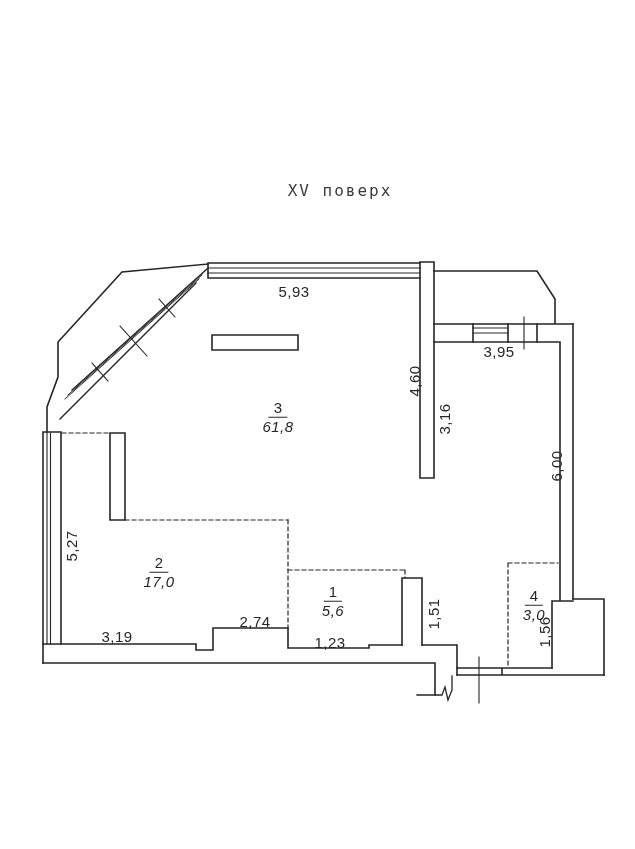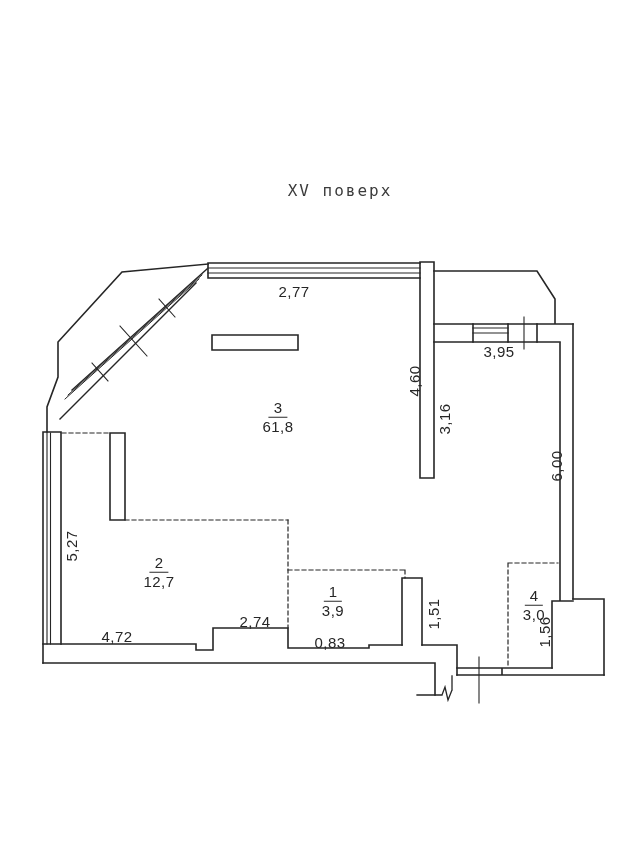--- a/index.html
+++ b/index.html
@@ -16,21 +16,21 @@
   .dim{
     position:absolute;transform:translate(-50%,-50%);
     font-size:15px;white-space:nowrap;letter-spacing:.5px;color:#262626;
   }
   .dim.v{transform:translate(-50%,-50%) rotate(-90deg);}
   .room-label{
     position:absolute;transform:translate(-50%,-50%);
     text-align:center;line-height:1.05;font-size:15px;color:#262626;
   }
   .room-num{display:inline-block;border-bottom:1.5px solid #2a2a2a;padding:0 5px 1px;}
-  .room-area{margin-top:1px;letter-spacing:.5px;}
+  .room-area{margin-top:1px;letter-spacing:.5px;font-style:italic;}
 </style>
 </head>
 <body>
 
 <div class="canvas">
 
   <div class="title">XV поверх</div>
 
   <svg class="plan-svg" width="635" height="849" viewBox="0 0 635 849" fill="none" stroke="#262626" stroke-width="1.6" stroke-linecap="square">
 
@@ -106,42 +106,42 @@
 
     <g stroke-width="1.2" stroke-dasharray="4 3">
       <path d="M42,433 H90"></path>
       <path d="M105,520 H268"></path>
       <path d="M268,520 V628"></path>
       <path d="M268,570 H385 M385,570 V578"></path>
       <path d="M488,563 V668 M488,563 H538"></path>
     </g>
   </svg>
 
-  <div class="dim" style="left:274px;top:291px">2,77</div>
+  <div class="dim" style="left:274px;top:291px">5,93</div>
   <div class="dim" style="left:479px;top:351px">3,95</div>
   <div class="dim v" style="left:394px;top:381px">4,60</div>
   <div class="dim v" style="left:424px;top:419px">3,16</div>
   <div class="dim v" style="left:536px;top:466px">6,00</div>
   <div class="dim v" style="left:51px;top:546px">5,27</div>
-  <div class="dim" style="left:97px;top:636px">4,72</div>
+  <div class="dim" style="left:97px;top:636px">3,19</div>
   <div class="dim" style="left:235px;top:621px">2,74</div>
-  <div class="dim" style="left:310px;top:642px">0,83</div>
+  <div class="dim" style="left:310px;top:642px">1,23</div>
   <div class="dim v" style="left:413px;top:614px">1,51</div>
   <div class="dim v" style="left:524px;top:632px">1,56</div>
 
   <div class="room-label" style="left:258px;top:417px">
     <div class="room-num">3</div>
     <div class="room-area">61,8</div>
   </div>
   <div class="room-label" style="left:139px;top:572px">
     <div class="room-num">2</div>
-    <div class="room-area">12,7</div>
+    <div class="room-area">17,0</div>
   </div>
   <div class="room-label" style="left:313px;top:601px">
     <div class="room-num">1</div>
-    <div class="room-area">3,9</div>
+    <div class="room-area">5,6</div>
   </div>
   <div class="room-label" style="left:514px;top:605px">
     <div class="room-num">4</div>
     <div class="room-area">3,0</div>
   </div>
 
 </div>
 
 </body></html>

